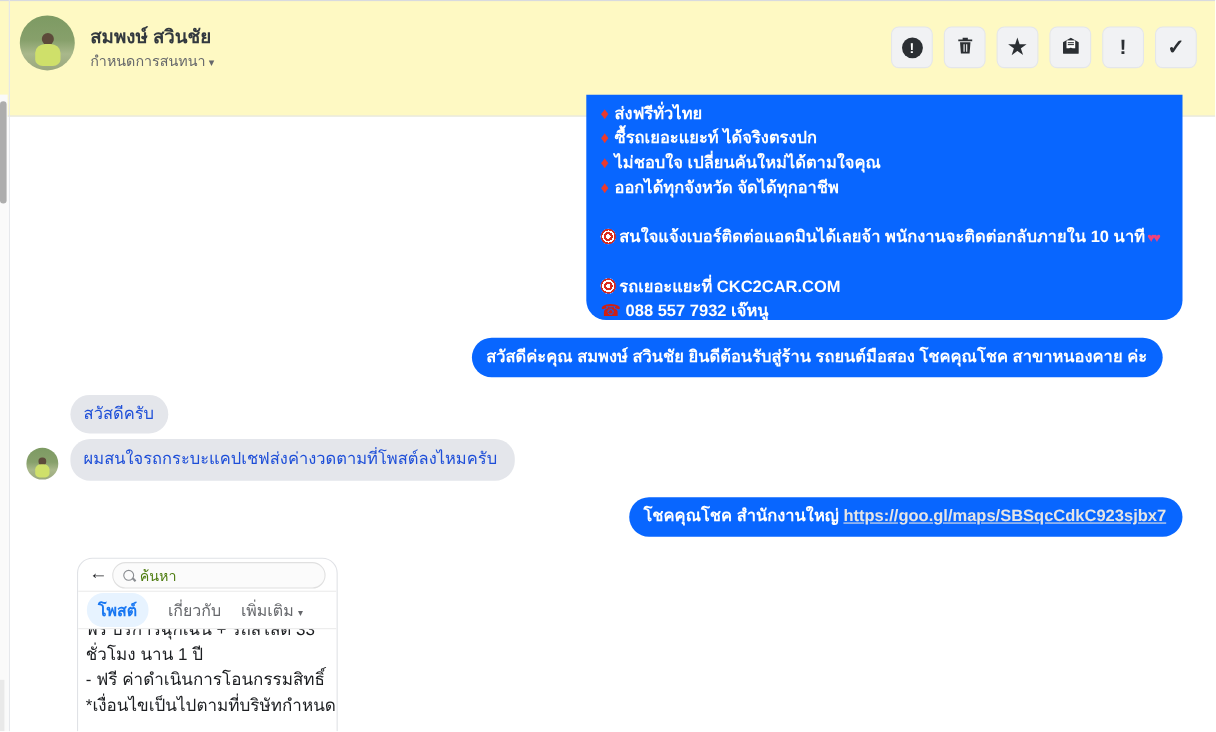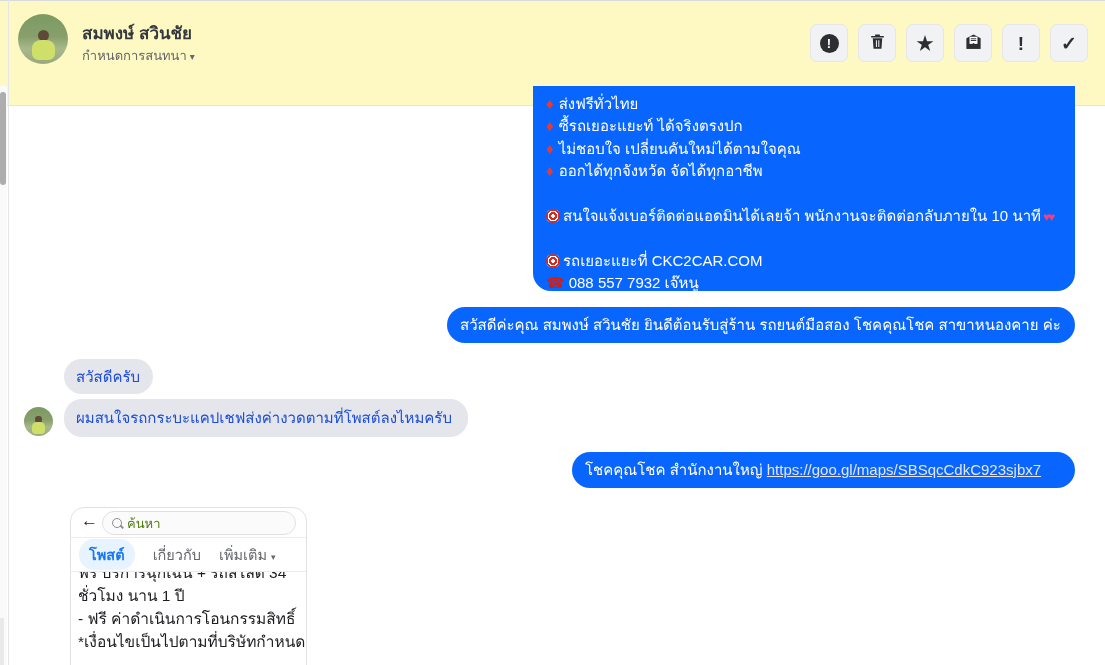--- a/index.html
+++ b/index.html
@@ -26,25 +26,25 @@
   .circ-excl{width:19px;height:19px;border-radius:50%;background:#2b2f33;color:#fff;font-size:13px;
         font-weight:bold;display:flex;align-items:center;justify-content:center;}
   
   .left-divider{position:absolute;left:8px;top:0;width:1px;height:665px;background:#e4e6ea;}
   .scroll-track{position:absolute;left:0;top:86px;width:7px;height:579px;background:#fafafa;}
   .scroll-thumb{position:absolute;left:0;top:92px;width:6px;height:93px;background:#adadad;border-radius:3px;cursor:pointer;}
   .bottom-sliver{position:absolute;left:0;top:618px;width:4px;height:47px;background:#e9e9e9;}
   
   .chat{position:absolute;left:9px;top:86px;width:1096px;height:579px;overflow:hidden;}
   .bubble{position:absolute;box-sizing:border-box;font-size:15px;white-space:nowrap;overflow:hidden;}
-  .out{background:#0866ff;color:#fff;}
+  .out{background:#0866ff;color:#fff;font-weight:bold;}
   .in{background:#e4e6eb;color:#1d4ed8;}
   .promo{left:524px;top:0px;width:542px;height:205px;border-radius:0 0 18px 18px;padding:7px 13px;}
   .promo .line{height:22.4px;line-height:22.4px;}
-  .welcome{left:438px;top:221px;width:628px;height:36px;border-radius:18px;padding:7px 13px;line-height:22px;}
+  .welcome{left:420px;top:221px;width:628px;height:36px;border-radius:18px;padding:7px 13px;line-height:22px;}
   .g1{left:55px;top:273px;width:89px;height:35px;border-radius:18px;padding:7px 12px;line-height:21px;}
   .g2{left:55px;top:313px;width:404px;height:38px;border-radius:18px;padding:8px 12px;line-height:22px;}
   .map{left:563px;top:366px;width:503px;height:36px;border-radius:18px;padding:7px 13px;line-height:22px;}
   .map a{color:#e5e5e5;text-decoration:underline;}
   .red-diamond{color:#ea3a2e;margin-right:5px;font-size:15px;}
   .target{display:inline-block;width:14px;height:14px;border-radius:50%;vertical-align:-2px;margin-right:3px;
      background:radial-gradient(circle,#fff 0 2px,#d92b1c 2px 4px,#fff 4px 5.5px,#d92b1c 5.5px 7px,#fff 7px);}
   .hearts{color:#f0427c;font-size:12px;letter-spacing:-2px;margin-left:2px;}
   .phone{color:#d01f12;margin-right:4px;}
   
@@ -150,21 +150,21 @@
       </div>
       <div class="sdiv"></div>
       <div class="trow">
         <span class="tab-active">โพสต์</span>
         <span>เกี่ยวกับ</span>
         <span><span>เพิ่มเติม</span><span class="tcaret">▾</span></span>
       </div>
       <div class="sdiv"></div>
       <div class="atext">
         <div class="cutline">
-            <div class="al">ฟรี บริการฉุกเฉิน + รถสไลด์ 34</div>
+            <div class="al">ฟรี บริการฉุกเฉิน + รถสไลด์ 33</div>
           </div>
         <div class="al">ชั่วโมง นาน 1 ปี</div>
         <div class="al">- ฟรี ค่าดำเนินการโอนกรรมสิทธิ์</div>
         <div class="al">*เงื่อนไขเป็นไปตามที่บริษัทกำหนด</div>
       </div>
     </div>
 
   </div>
 </div>
 

